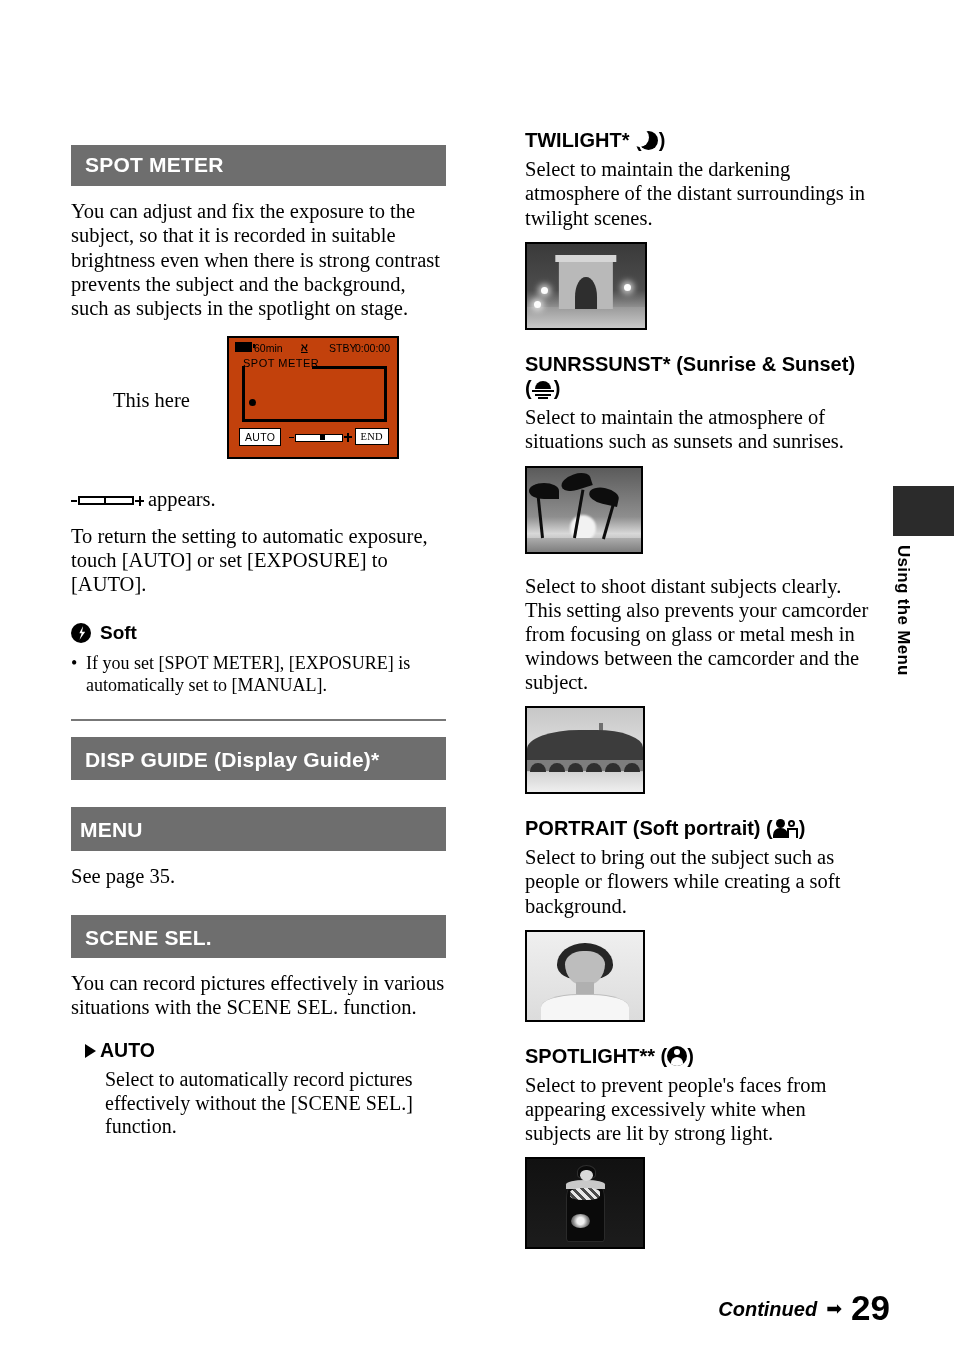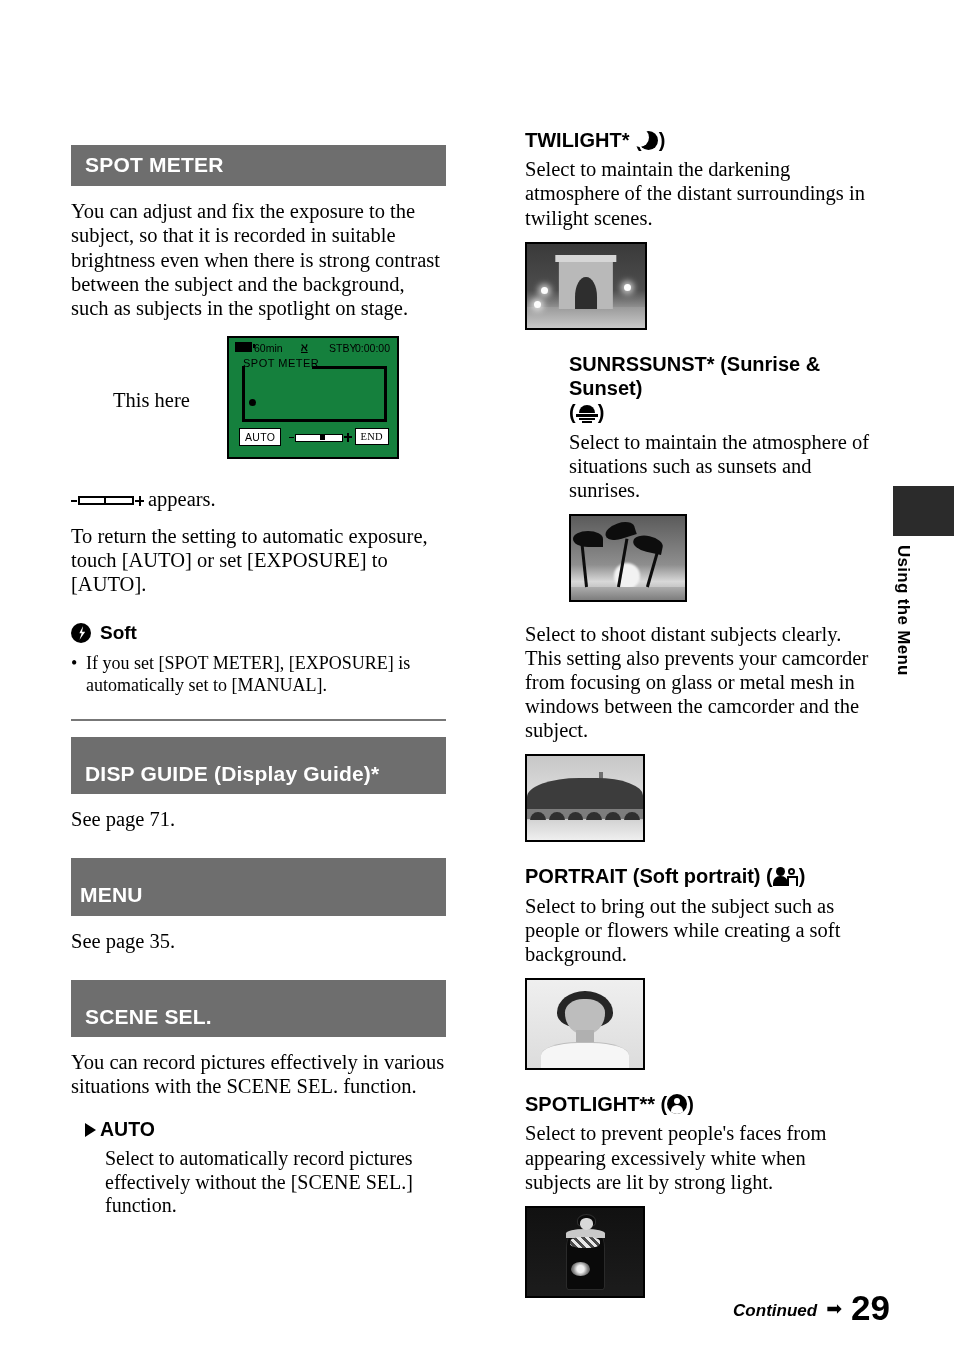--- a/index.html
+++ b/index.html
@@ -37,21 +37,21 @@
 
   
   .sec-head {
     background: #6e6e6e;
     color: #ffffff;
     font-family: "Liberation Sans", sans-serif;
     font-weight: bold;
     font-size: 21px;
     letter-spacing: 0.2px;
     line-height: 1.16;
-    padding: 25px 10px 8px 14px;
+    padding: 11px 10px 8px 14px;
     box-sizing: border-box;
     width: 375px;
   }
   .sec-head.two-line {
     padding: 8px 10px 9px 14px;
   }
   .sec-head.flush {
     padding-left: 9px;
   }
 
@@ -85,21 +85,21 @@
     height: 1.5px;
     background: #000;
   }
   .lcd {
     position: absolute;
     left: 156px;
     top: 0px;
     width: 172px;
     height: 123px;
     border: 2px solid #000;
-    background: #15803d;
+    background: #c2410c;
     box-sizing: border-box;
     font-family: "Liberation Sans", sans-serif;
   }
   .lcd-status {
     position: relative;
     height: 15px;
     margin: 4px 6px 0 6px;
     font-size: 10.5px;
     line-height: 13px;
   }
@@ -424,21 +424,21 @@
     right: 64px;
     bottom: 36px;
     display: flex;
     align-items: baseline;
     gap: 9px;
   }
   .cont-word {
     font-family: "Liberation Sans", sans-serif;
     font-weight: bold;
     font-style: italic;
-    font-size: 17px;
+    font-size: 20px;
     text-align: right;
   }
   .cont-arrow {
     font-size: 19px;
     line-height: 1;
     position: relative;
     top: -1px;
   }
   .page-num {
     font-family: "Liberation Sans", sans-serif;
@@ -582,21 +582,21 @@
 <body>
 
 <div class="page">
 
   <div class="col-left">
 
     <div class="sec-head two-line">
       <div>SPOT METER</div>
     </div>
 
-    <p class="body-p">You can adjust and fix the exposure to the subject, so that it is recorded in suitable brightness even when there is strong contrast between the subject and the background, such as subjects in the spotlight on stage.</p>
+    <p class="body-p">You can adjust and fix the exposure to the subject, so that it is recorded in suitable brightness even when there is strong contrast prevents the subject and the background, such as subjects in the spotlight on stage.</p>
 
     <div class="diagram">
       <div class="touch-label">This here</div>
       <div class="leader"></div>
 
       <div class="lcd">
         <div class="lcd-status">
           <span class="lcd-batt"></span>
           <span class="st-min">60min</span>
           <span class="st-tape">ℵ</span>
@@ -639,21 +639,20 @@
     <div class="note-item">
       <span class="note-bullet">•</span>
       <span class="note-text">If you set [SPOT METER], [EXPOSURE] is automatically set to [MANUAL].</span>
     </div>
 
     <div class="hr-rule"></div>
 
     <div class="sec-head" style="margin-top:16px;">
       <span>DISP GUIDE (Display Guide)*</span>
     </div>
-    <p class="body-p">See page 71.</p>
 
     <div class="sec-head flush" style="margin-top:27px;">
       <span>MENU</span>
     </div>
     <p class="body-p">See page 35.</p>
 
     <div class="sec-head" style="margin-top:27px;">
       <span>SCENE SEL.</span>
     </div>
     <p class="body-p">You can record pictures effectively in various situations with the SCENE SEL. function.</p>
@@ -678,21 +677,21 @@
       <div class="scene-photo ph-twilight" style="width:122px;height:88px;">
         <div class="ground"></div>
         <div class="arch"></div>
         <div class="cornice"></div>
         <div class="lamp" style="left:12%;top:52%;"></div>
         <div class="lamp" style="left:82%;top:48%;"></div>
         <div class="lamp" style="left:6%;top:68%;"></div>
       </div>
     </div>
 
-    <div class="scene" style="margin-top:22px;margin-left:44px;">
+    <div class="scene" style="margin-top:22px;">
       <div class="scene-title">
         <span>SUNRSSUNST* (Sunrise &amp; Sunset)</span><br>
         <span>(</span><span class="ic ic-sunset"><span class="s-sun"></span><span class="s-l1"></span><span class="s-l2"></span><span class="s-l3"></span></span><span>)</span>
       </div>
       <div class="scene-desc">Select to maintain the atmosphere of situations such as sunsets and sunrises.</div>
       <div class="scene-photo ph-sunset" style="width:118px;height:88px;">
         <div class="sun"></div>
         <div class="sea"></div>
         <div class="palm" style="left:12%;height:64%;transform:rotate(-6deg);"></div>
         <div class="palm" style="left:40%;height:58%;transform:rotate(10deg);"></div>

